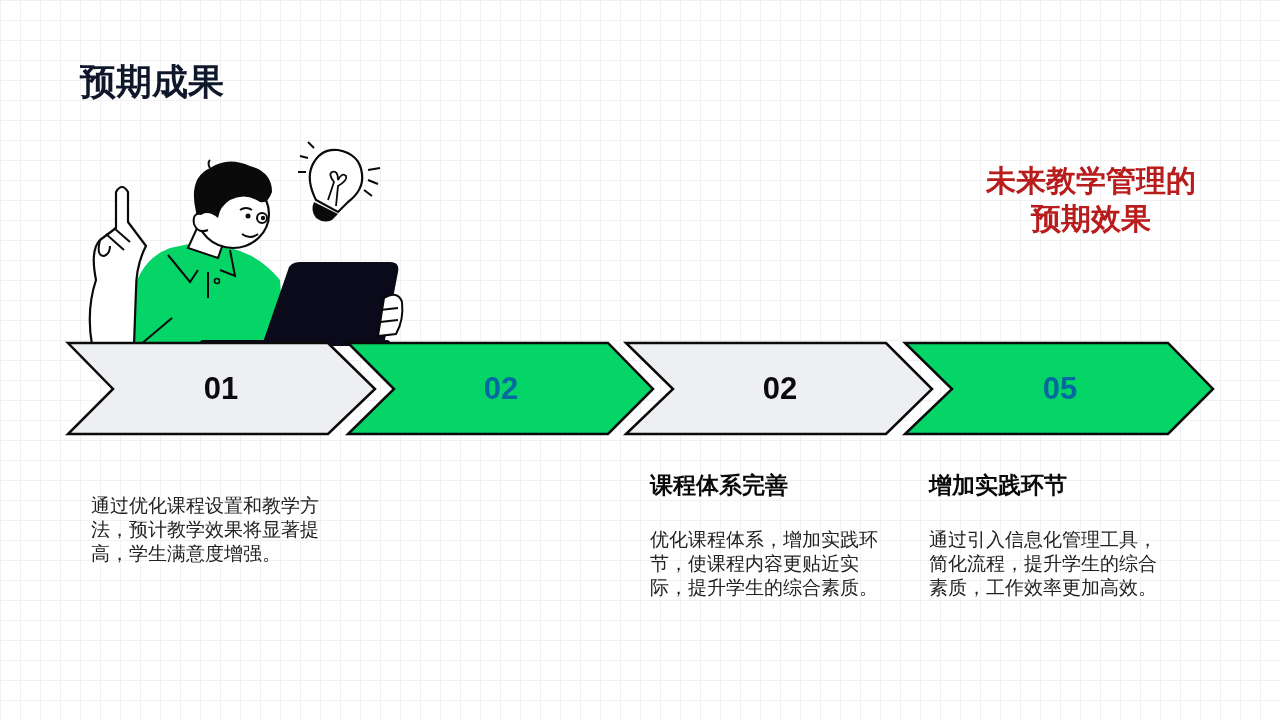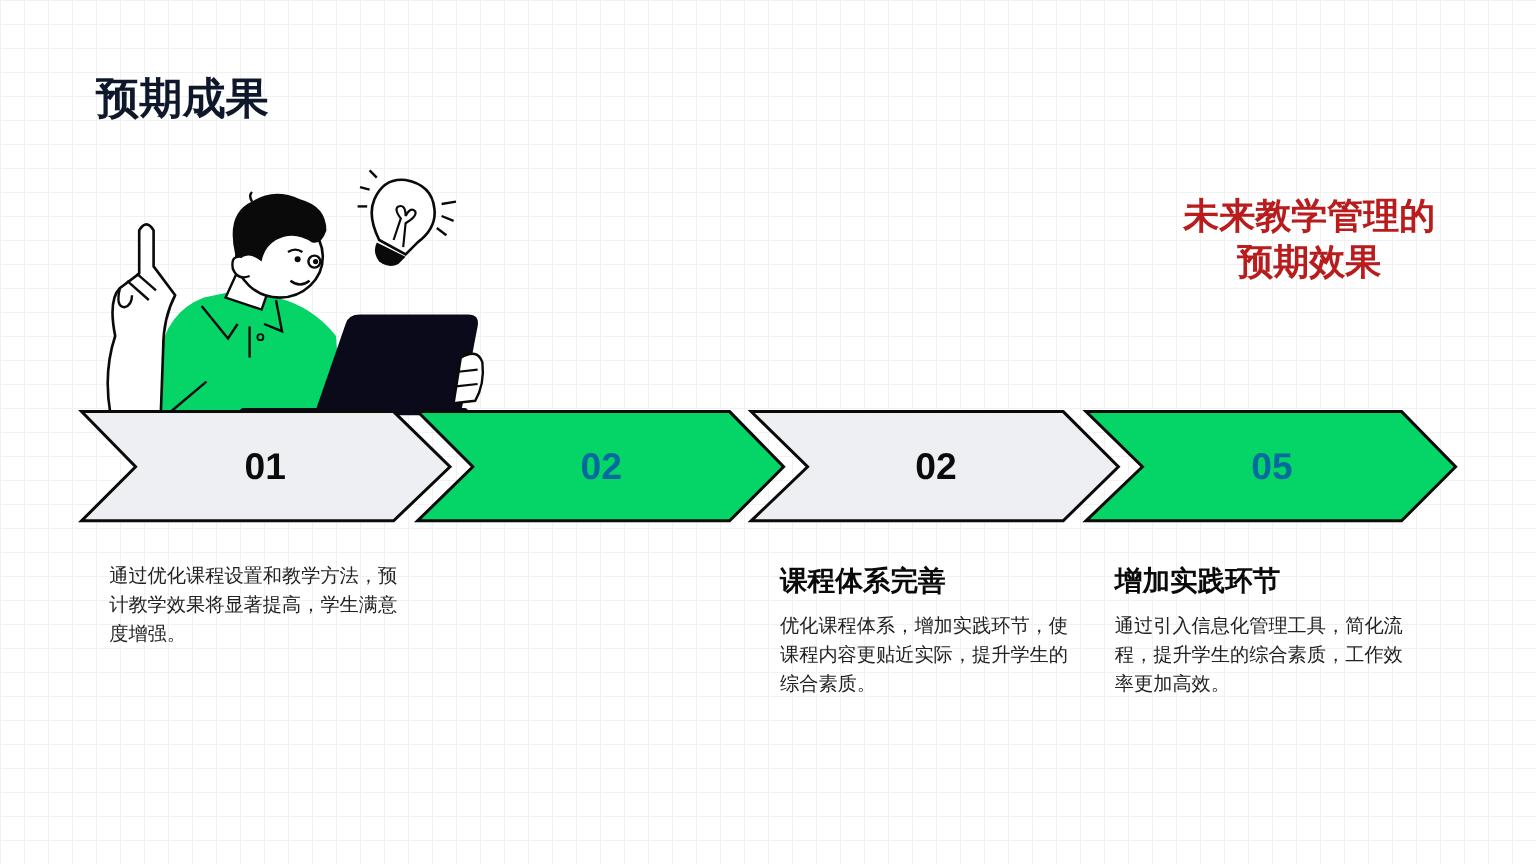--- a/index.html
+++ b/index.html
@@ -62,23 +62,24 @@
       width: 245px;
     }
     .card-title {
       font-size: 23px;
       font-weight: bold;
       color: #0a0a0a;
       line-height: 34px;
       margin-bottom: 8px;
     }
     .card-desc {
-      font-size: 16px;
+      font-size: 19px;
       line-height: 24px;
       color: #222222;
+      margin-top: 25px;
     }
   </style>
 </head>
 <body>
 
 <h1 class="page-title">预期成果</h1>
 
 <div class="subtitle">
   <span>未来教学管理的</span>
   <span>预期效果</span>

